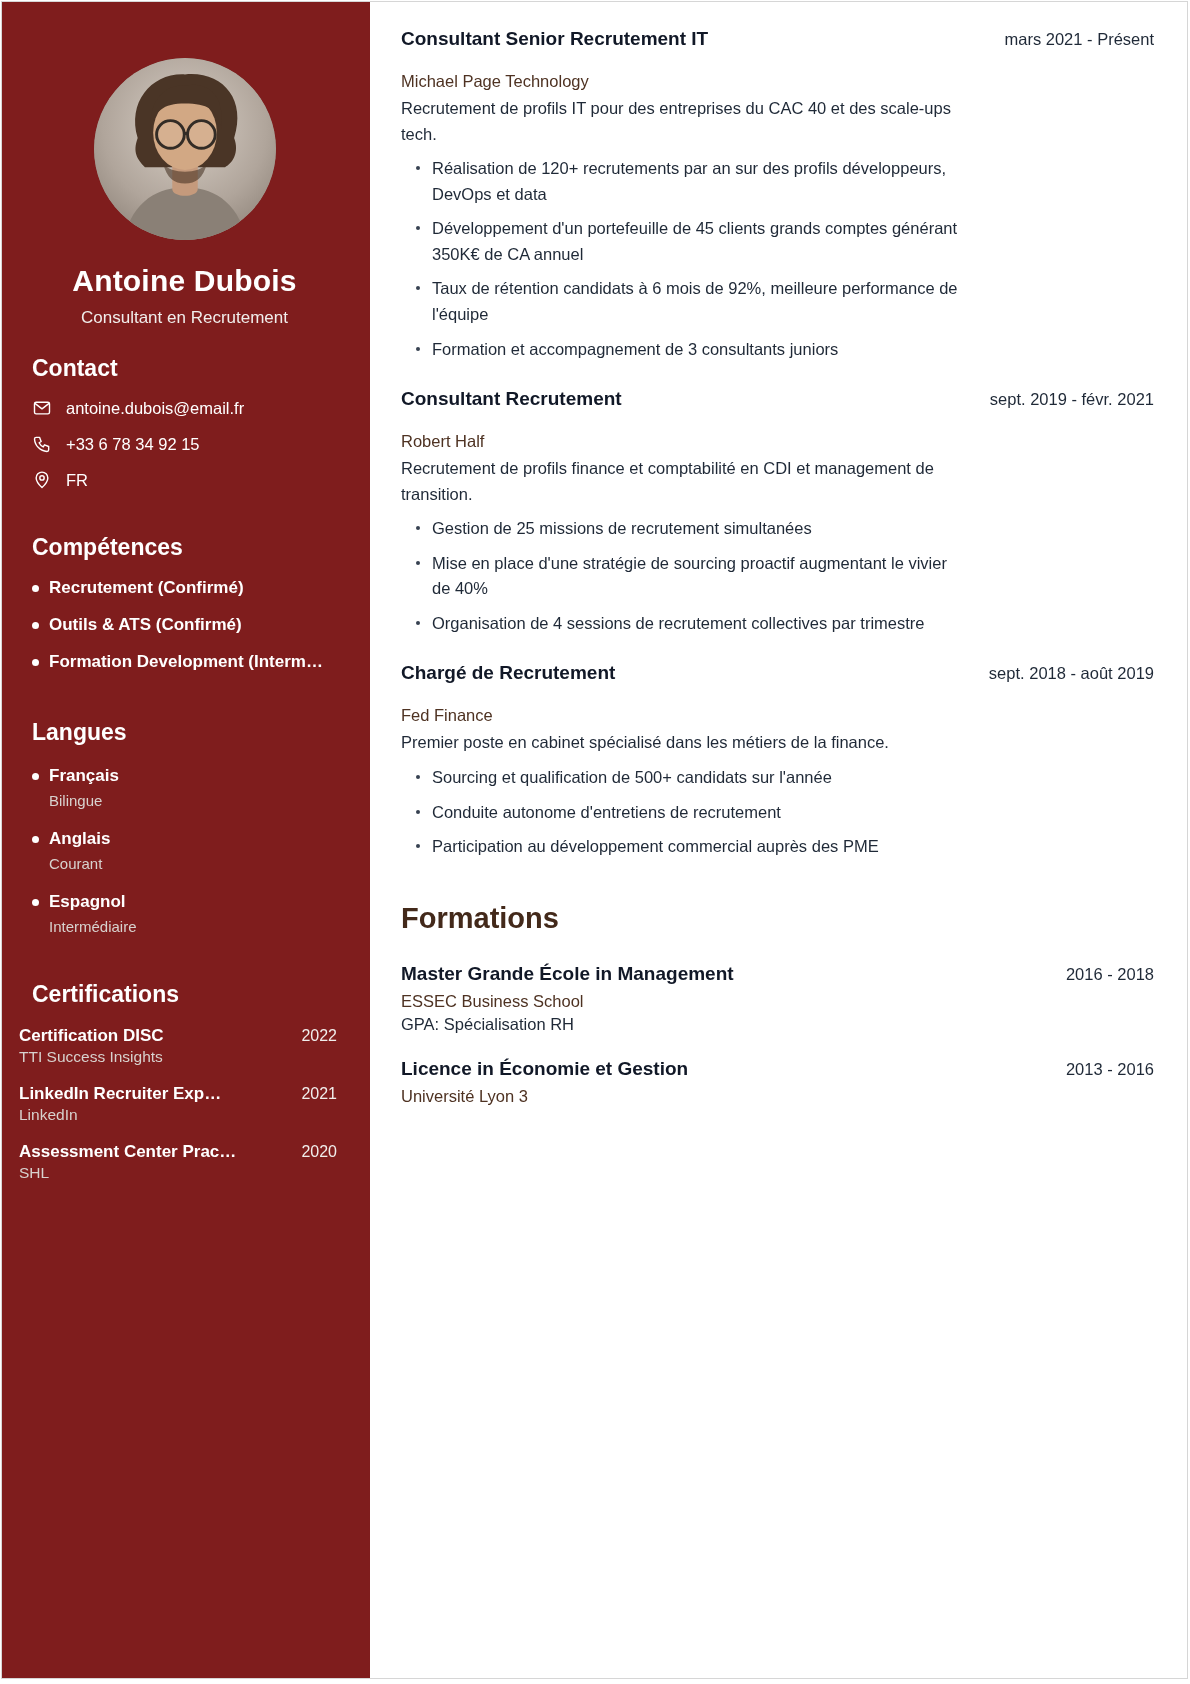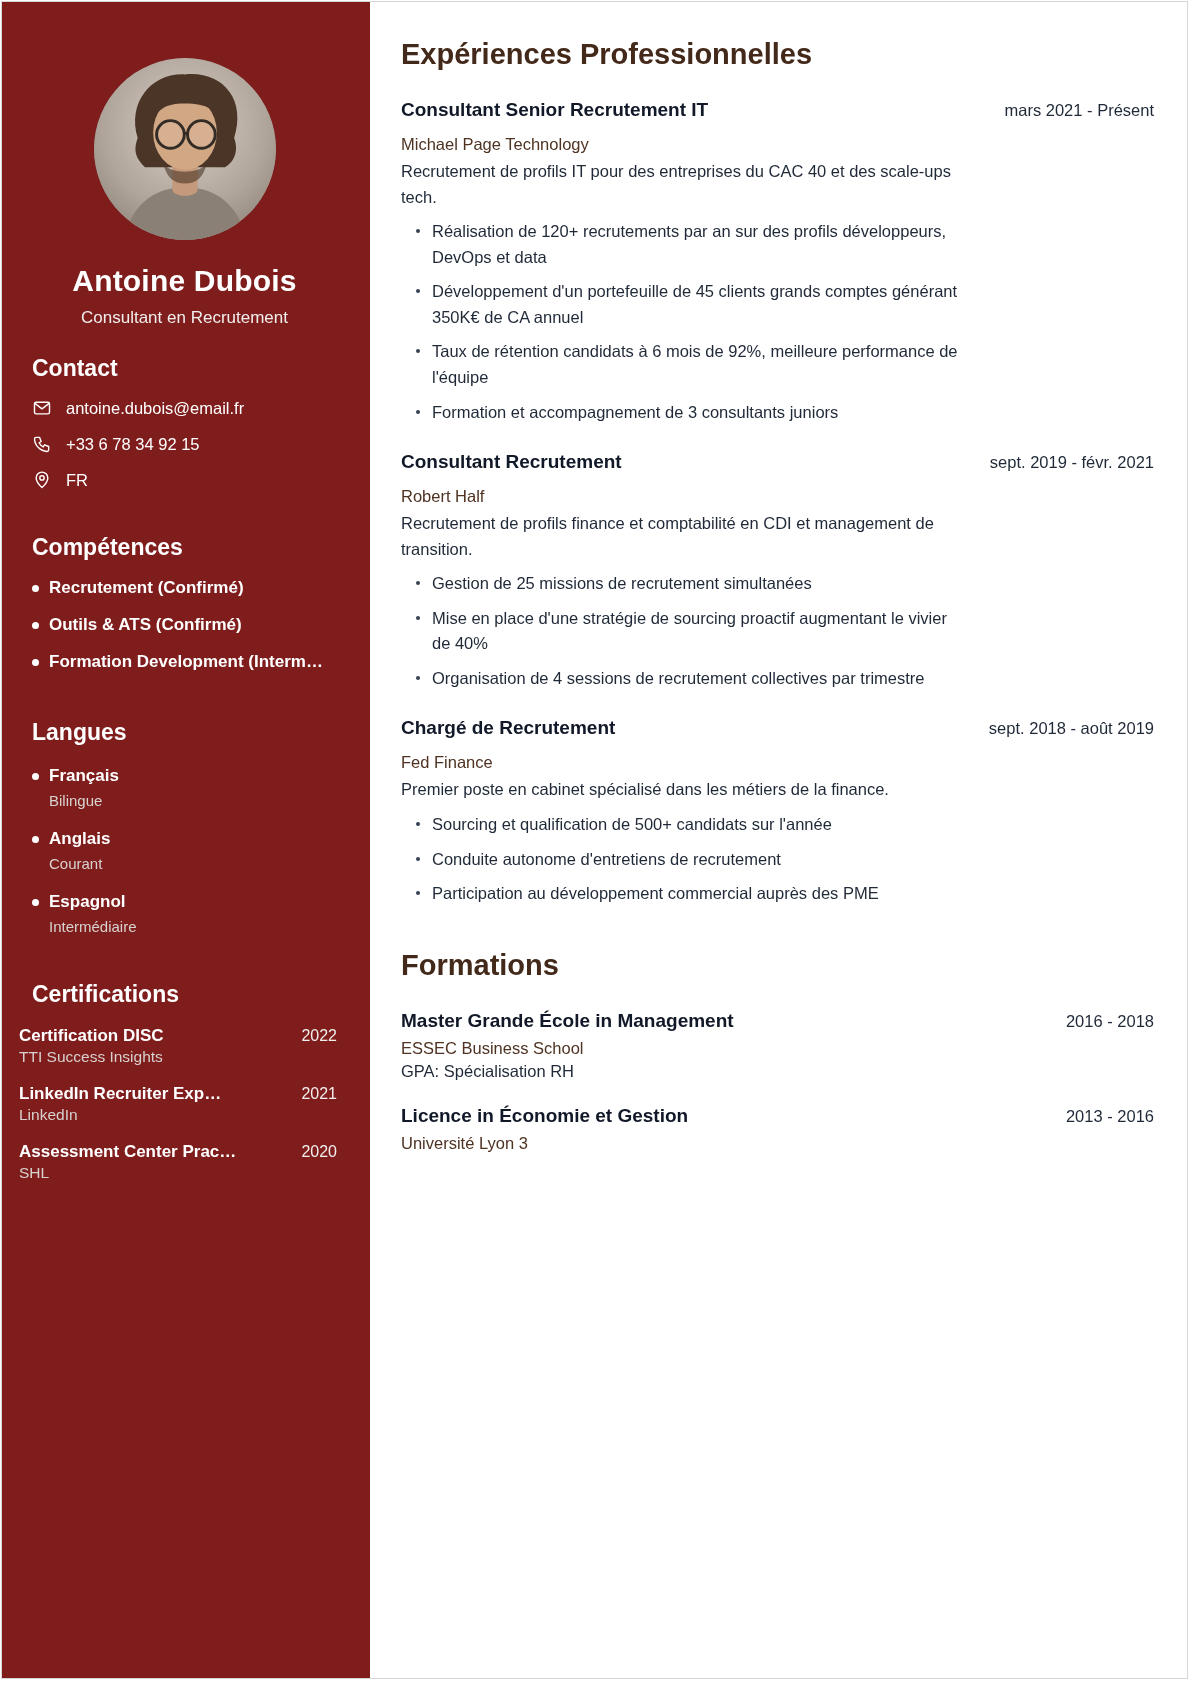--- a/index.html
+++ b/index.html
@@ -68,21 +68,21 @@
   }
   .main-heading {
     font-size:29px; font-weight:700; color:#43291a;
     margin:10px 0 28px 0;
   }
   .formations-heading { margin-top:42px; }
   .job { margin-bottom:26px; }
   .row-head { display:flex; justify-content:space-between; align-items:baseline; gap:16px; }
   .job-title { font-size:19px; font-weight:700; color:#111827; }
   .job-dates { font-size:16.5px; color:#1f2937; white-space:nowrap; }
-  .job-company { margin-top:14px; font-size:16.5px; font-weight:500; color:#4e3222; }
+  .job-company { margin-top:22px; font-size:16.5px; font-weight:500; color:#4e3222; }
   .job-desc { margin-top:5px; font-size:16.5px; line-height:1.55; white-space:pre-line; }
   ul.bullets { list-style:none; margin-top:8px; }
   ul.bullets li {
     position:relative; padding-left:31px; margin-top:9px;
     font-size:16.5px; line-height:1.55; white-space:pre-line;
   }
   ul.bullets li::before {
     content:""; position:absolute; left:15px; top:10px;
     width:4px; height:4px; border-radius:50%; background:#374151;
   }
@@ -211,21 +211,20 @@
           <span class="cert-year">2020</span>
         </div>
         <div class="cert-org">SHL</div>
       </div>
     </section>
 
   </aside>
 
   <main class="main">
 
-    <h2 class="main-heading">Expériences Professionnelles</h2>
 
     <article class="job">
       <div class="row-head">
         <span class="job-title">Consultant Senior Recrutement IT</span>
         <span class="job-dates">mars 2021 - Présent</span>
       </div>
       <div class="job-company">Michael Page Technology</div>
       <div class="job-desc">Recrutement de profils IT pour des entreprises du CAC 40 et des scale-ups
 tech.</div>
       <ul class="bullets">

